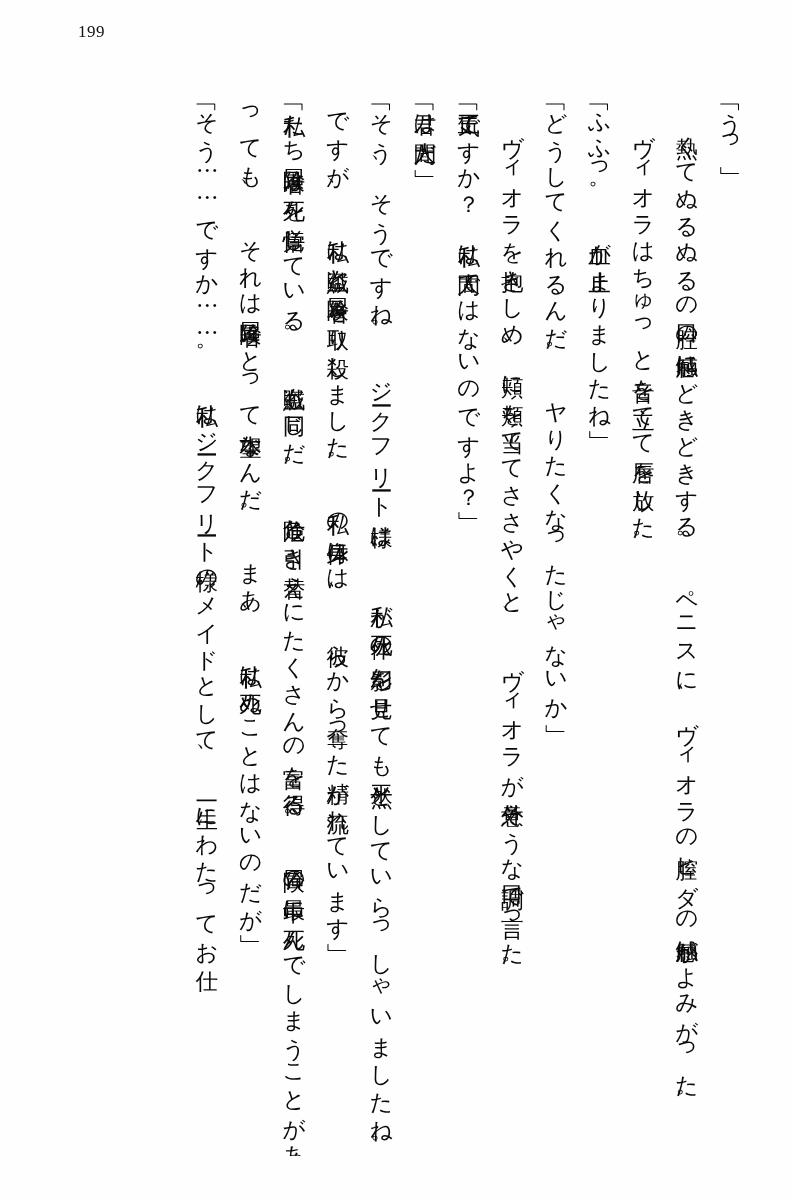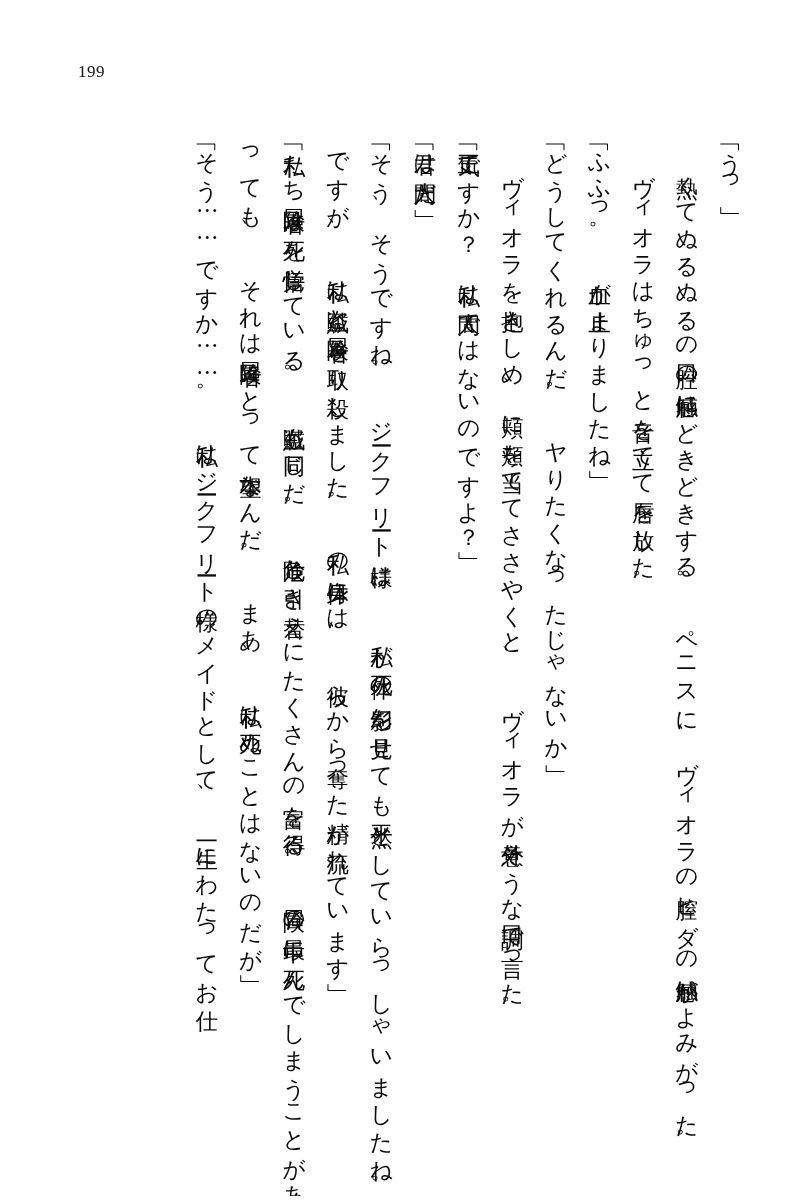--- a/index.html
+++ b/index.html
@@ -13,21 +13,20 @@
     font-family: "Liberation Serif", "DejaVu Serif", serif;
     color: #000000;
     overflow: hidden;
     position: relative;
   }
 
   .page {
     position: absolute;
     inset: 0;
     background: #fefefe;
-    margin-top: 40px;
   }
 
   
   .page-number {
     position: absolute;
     top: 22px;
     left: 78px;
     font-size: 17px;
     letter-spacing: 0.5px;
     color: #111;

